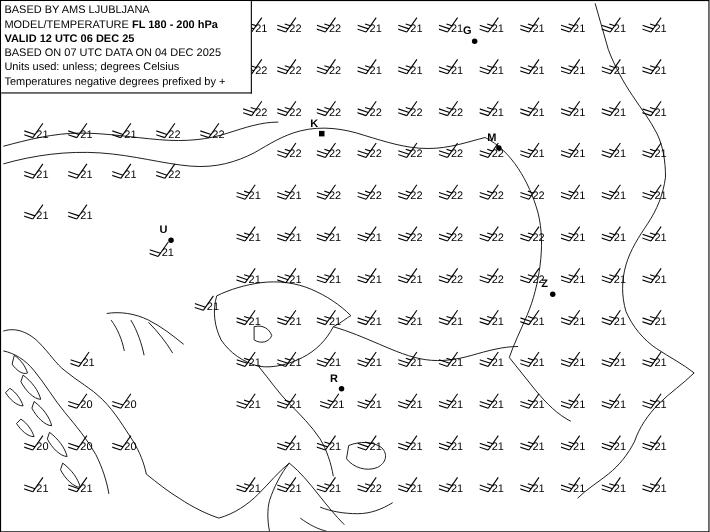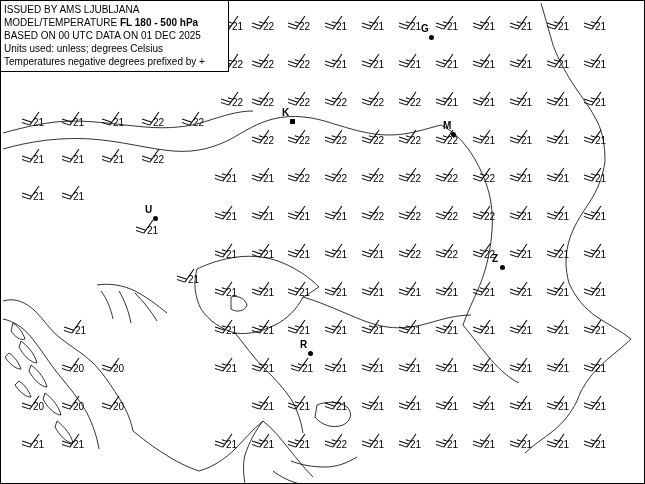--- a/index.html
+++ b/index.html
@@ -1484,21 +1484,22 @@
       <div class="stnlabel" style="left: 442px; top: 119px;">M</div>
       <div class="stn" style="left: 152px; top: 215px;"></div>
       <div class="stnlabel" style="left: 144px; top: 203px;">U</div>
       <div class="stn" style="left: 499px; top: 264px;"></div>
       <div class="stnlabel" style="left: 491px; top: 252px;">Z</div>
       <div class="stn" style="left: 307px; top: 350px;"></div>
       <div class="stnlabel" style="left: 299px; top: 338px;">R</div>
     </div>
 
   <div id="header">
-    <div>ISSUED BY AMS LJUBLJANA</div>
-    <div><span>MODEL/TEMPERATURE </span><span class="b">FL 180 - 500 hPa</span></div>
-    <div>BASED ON 00 UTC DATA ON 01 DEC 2025</div>
+    <div>BASED BY AMS LJUBLJANA</div>
+    <div><span>MODEL/TEMPERATURE </span><span class="b">FL 180 - 200 hPa</span></div>
+    <div class="b">VALID 12 UTC 06 DEC 25</div>
+    <div>BASED ON 07 UTC DATA ON 04 DEC 2025</div>
     <div>Units used: unless; degrees Celsius</div>
     <div>Temperatures negative degrees prefixed by +</div>
   </div>
 
 
 </div>
 
 </body></html>

